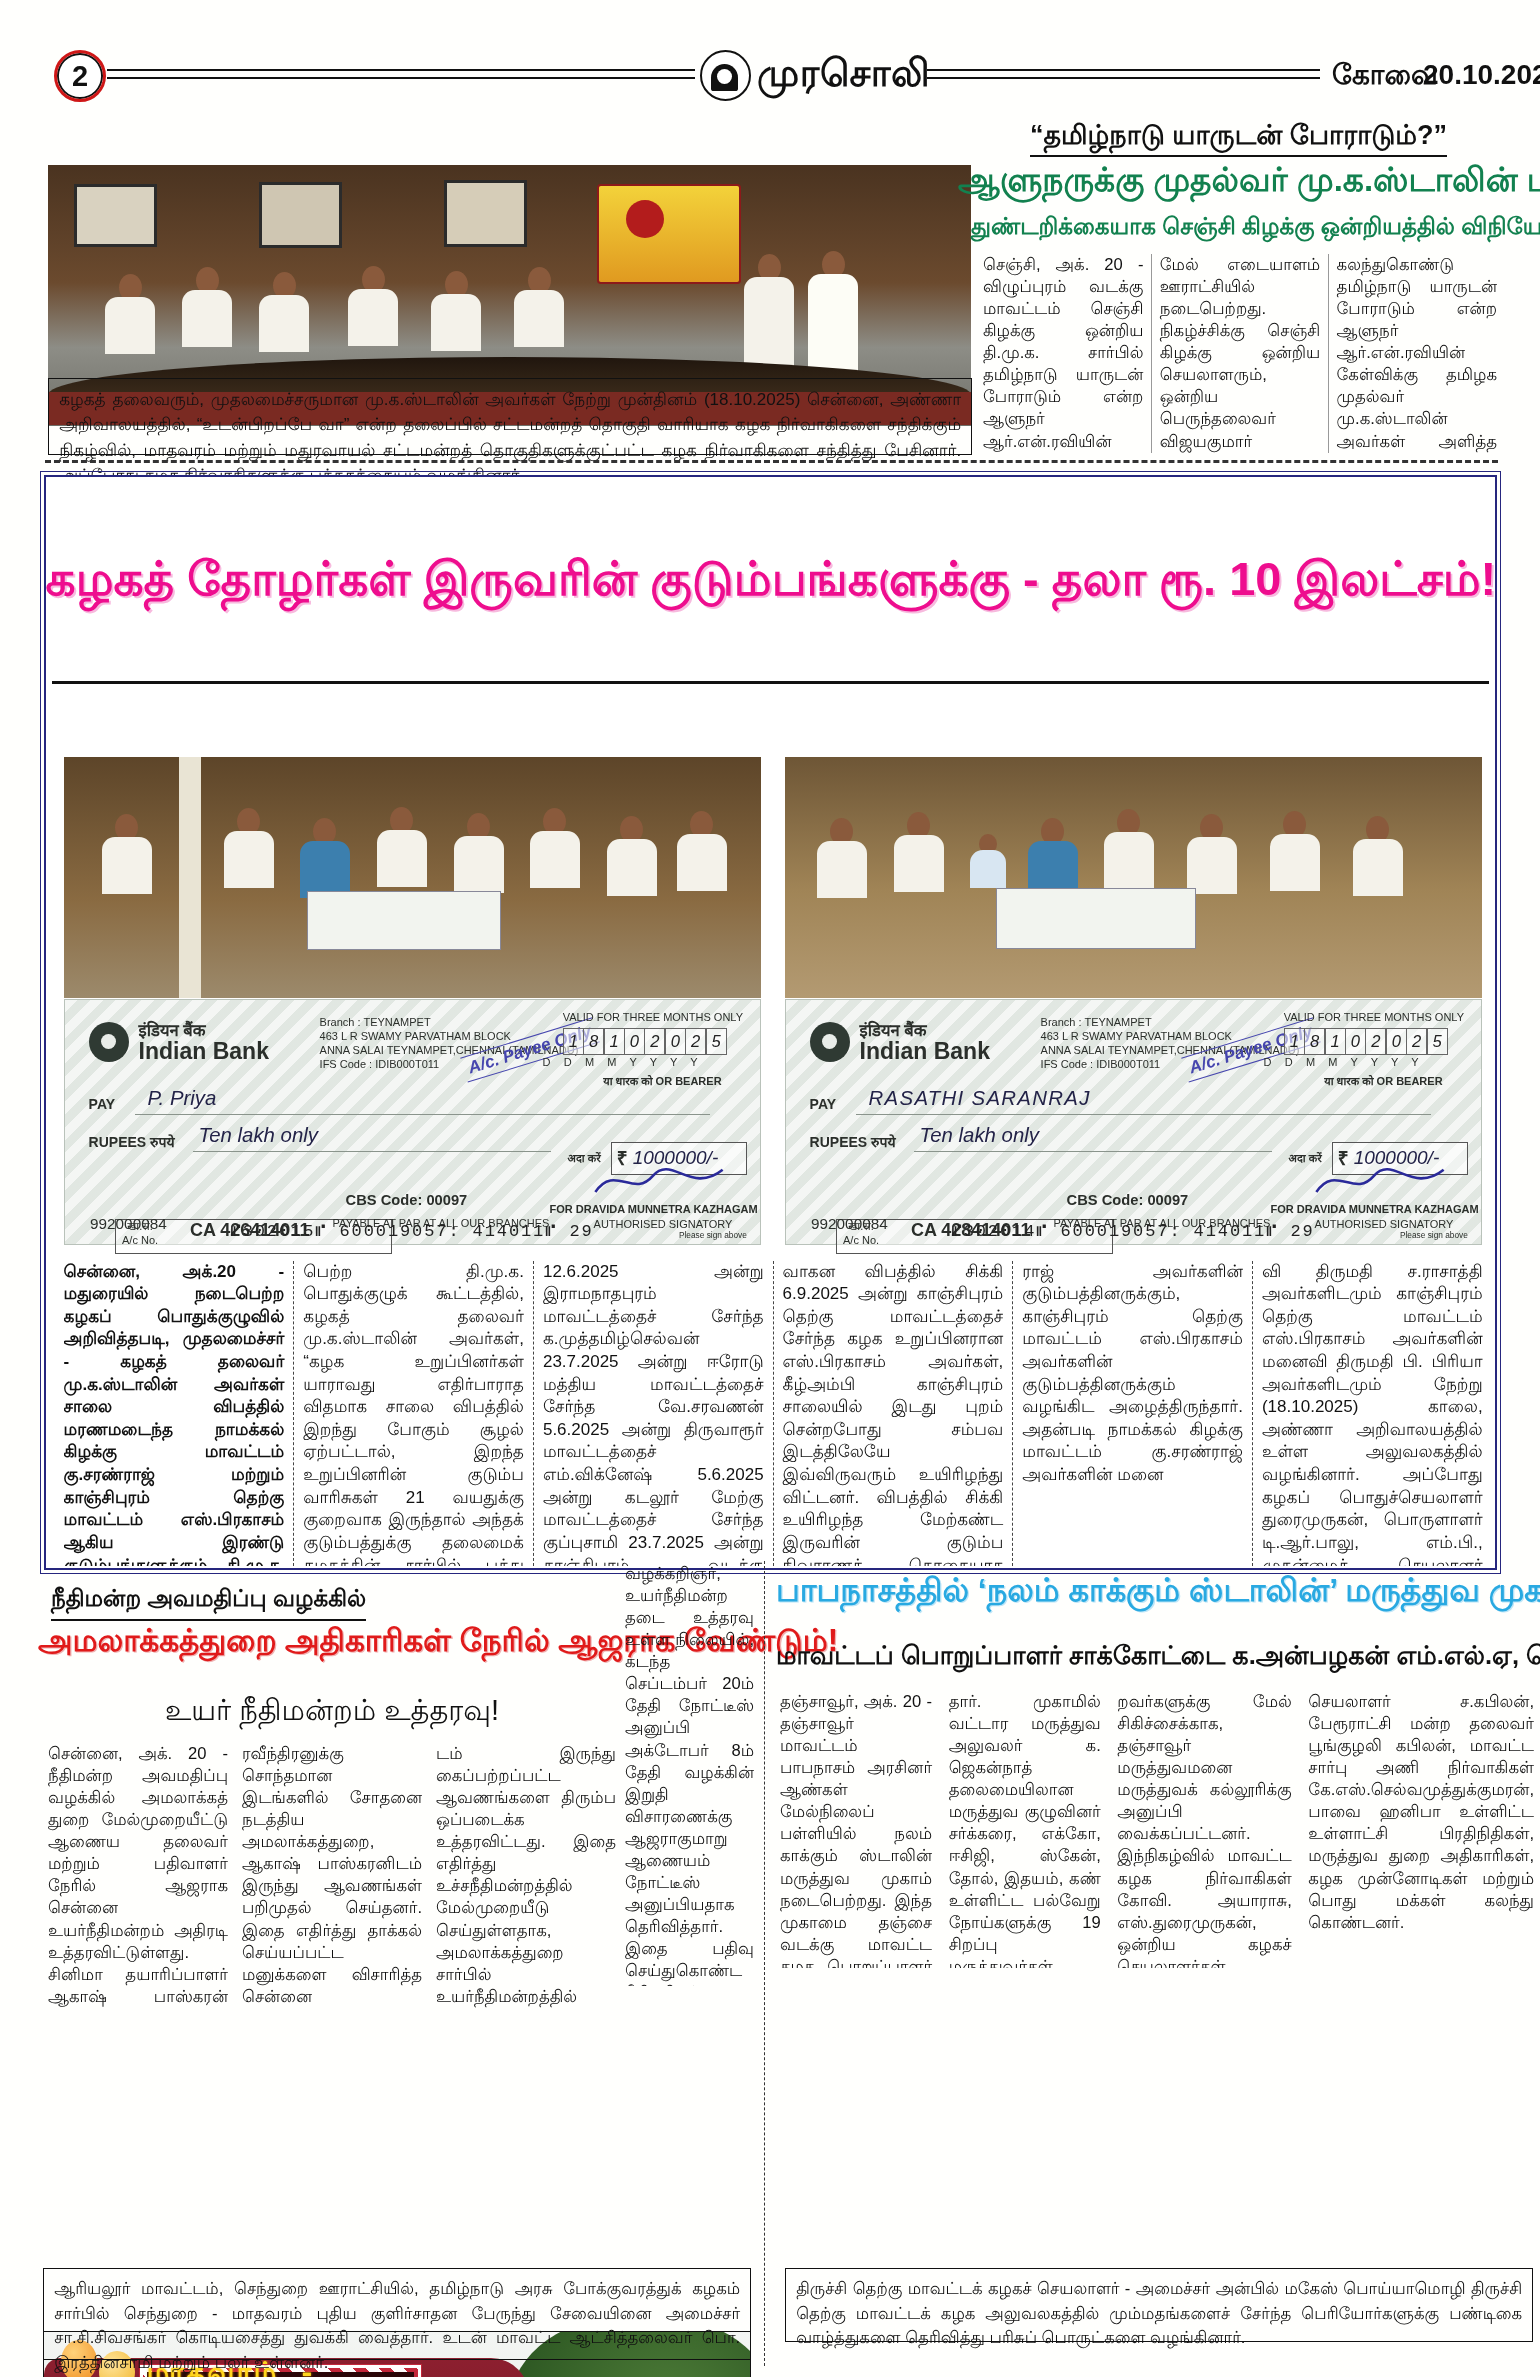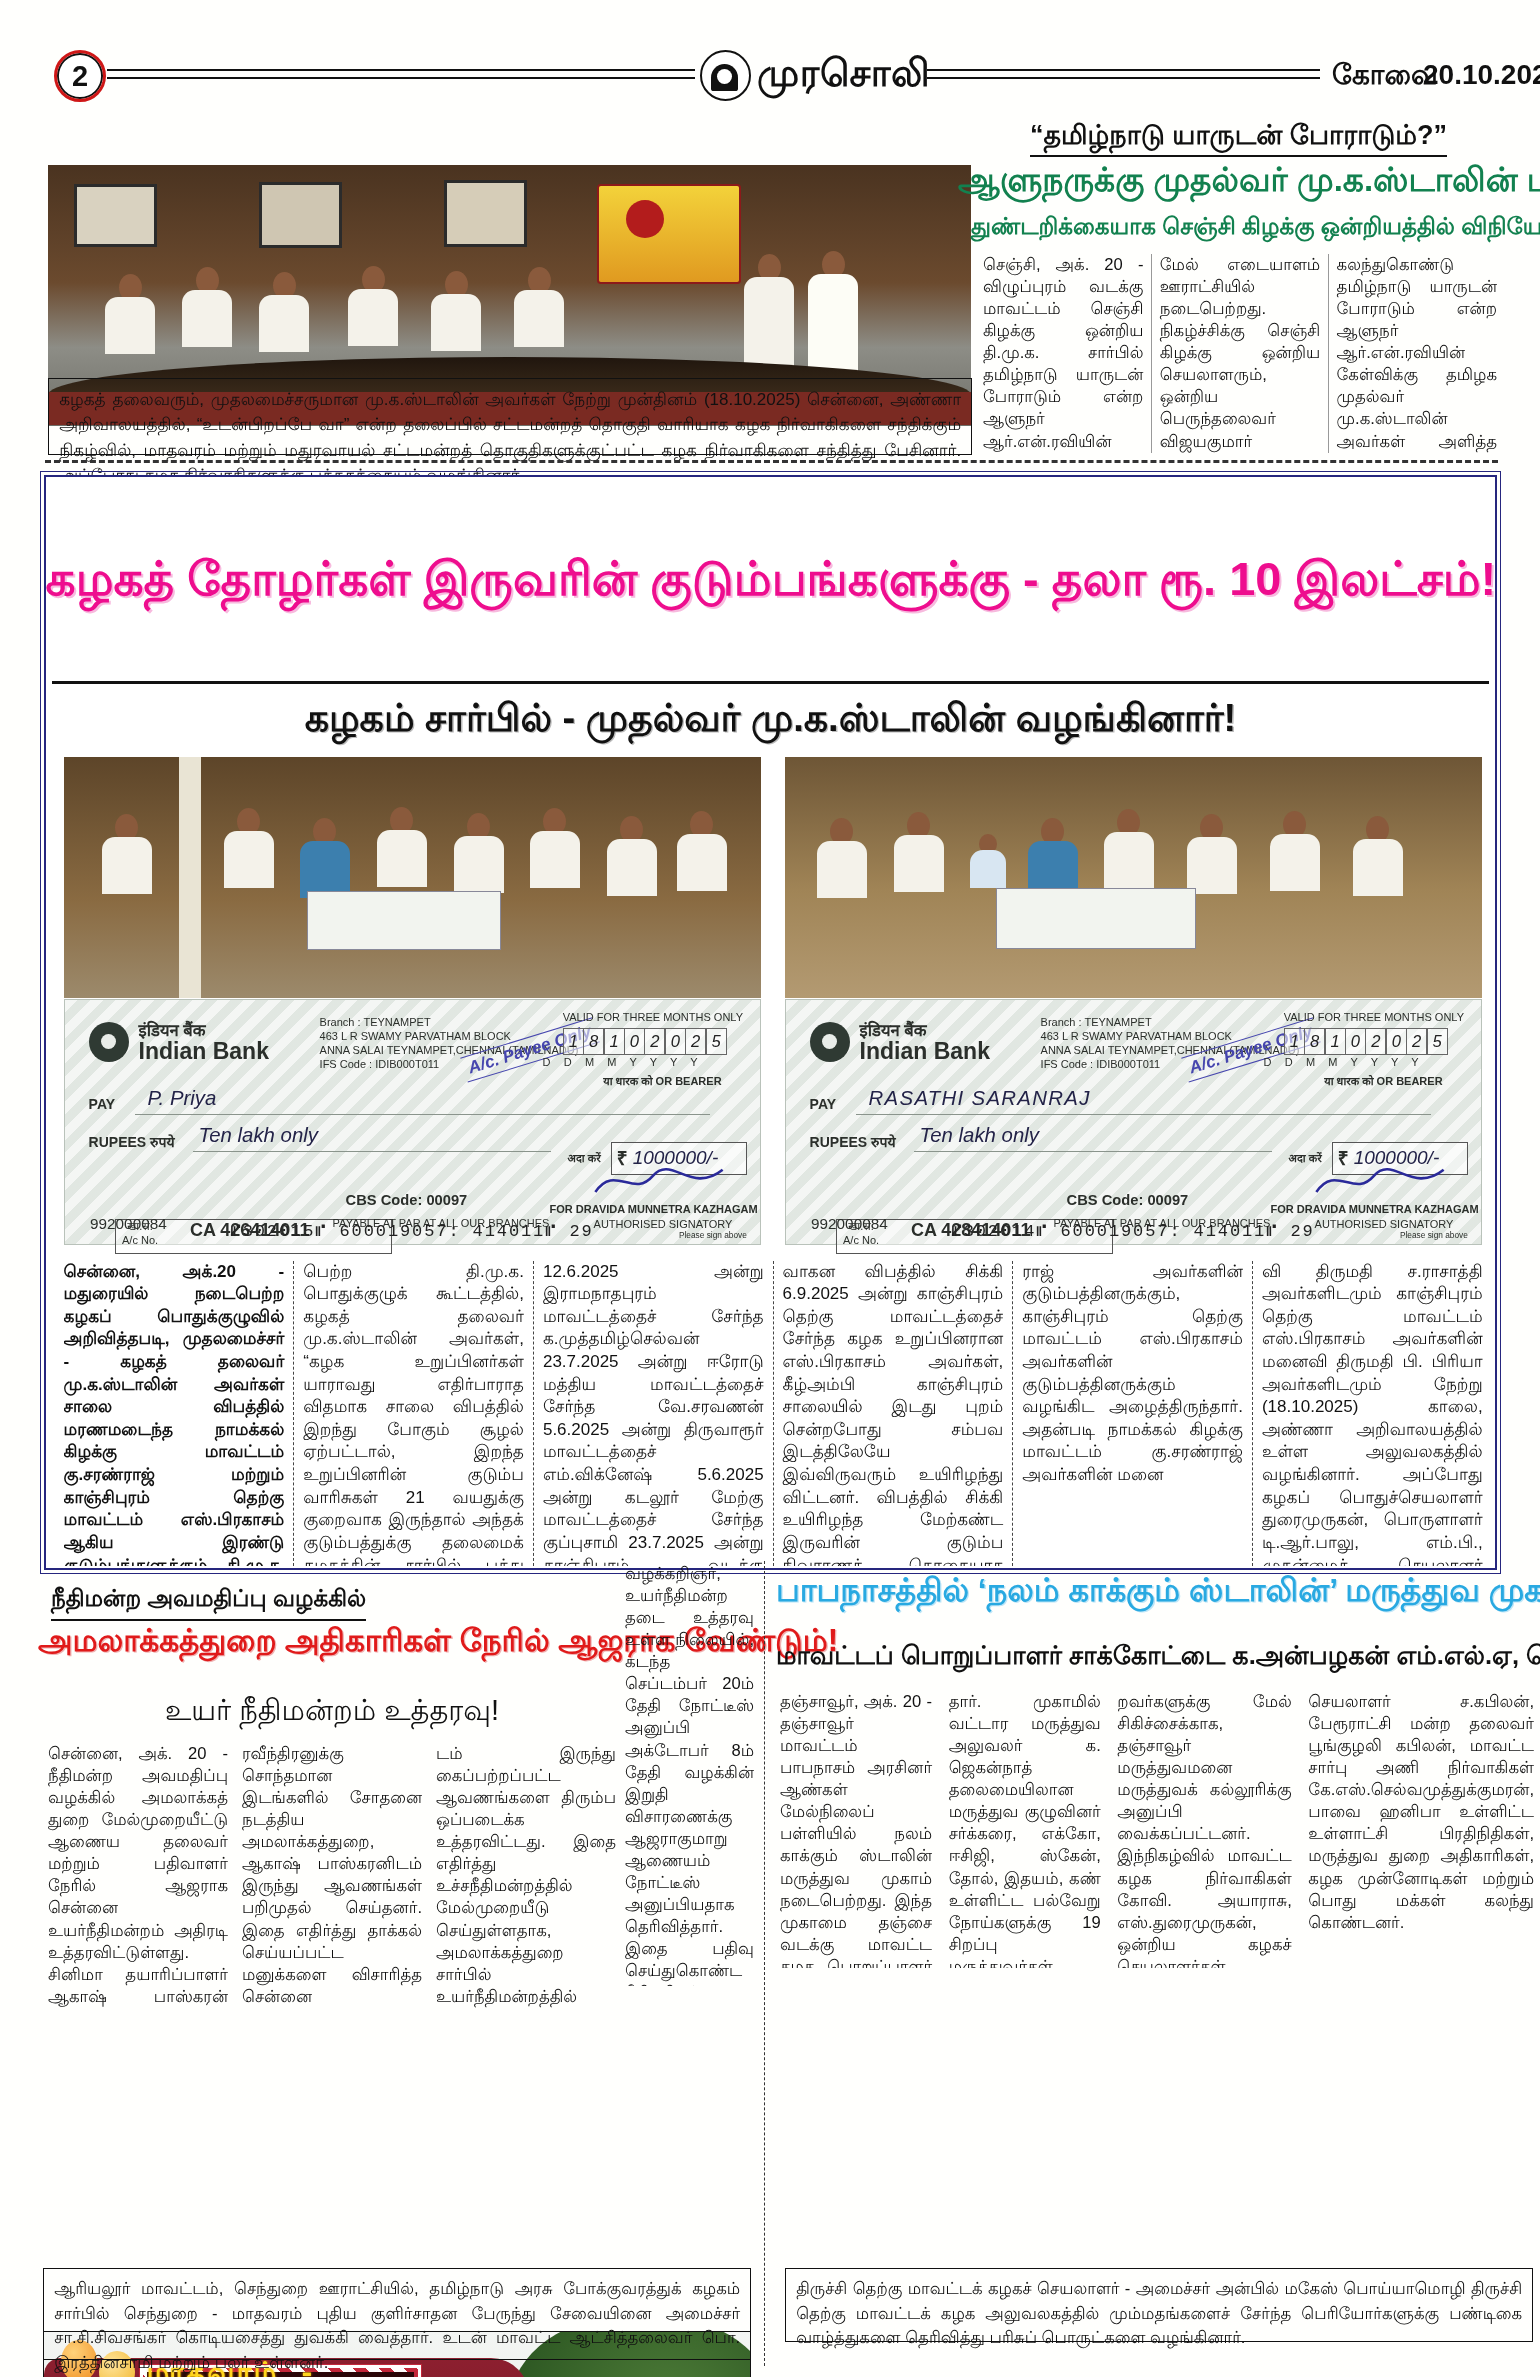--- a/index.html
+++ b/index.html
@@ -159,21 +159,20 @@
     <div class="col just" style="flex:1;">கலந்துகொண்டு தமிழ்நாடு யாருடன் போராடும் என்ற ஆளுநர் ஆர்.என்.ரவியின் கேள்விக்கு தமிழக முதல்வர் மு.க.ஸ்டாலின் அவர்கள் அளித்த பதில் அடங்கிய துண்டு பிரசுரங்களை வீடு வீடாக சென்று பொதுமக்களிடம் வழங்கி முதலமைச்சர் சொன்ன பதிலை பொதுமக்களிடம் விளக்கி கூறினார்.</div>
   </div>
 
   <div class="abs dashed-h" style="left:45px;top:460px;width:1453px;"></div>
 
   <div class="abs main-box" style="left:40px;top:471px;width:1461px;height:1103px;box-sizing:border-box;">
     <div class="main-box-inner">
 
       <div class="abs ctr h-magenta nowrap" style="left:0;top:74px;width:100%;color:#ee0d8e;">கழகத் தோழர்கள் இருவரின் குடும்பங்களுக்கு - தலா ரூ. 10 இலட்சம்!</div>
       <div class="abs black-rule" style="left:6.4px;top:204px;width:calc(100% - 12.8px);"></div>
-      <div class="abs ctr h-sub-black nowrap" style="left:0;top:220px;width:100%;">கழகம் சார்பில் - முதல்வர் மு.க.ஸ்டாலின் வழங்கினார்!</div>
 
       <div class="abs" style="left:18px;top:280px;width:697px;height:490px;">
         <div class="photo" style="width:100%;height:241px;background:linear-gradient(#5d4529,#8a6b42 60%,#9c8a6c);">
           <div class="abs" style="left:115px;top:0;width:22px;height:100%;background:#e9e4d4;"></div>
           <div class="person" style="left:38px;top:57px;">
               <div class="head"></div>
               <div class="torso"></div>
             </div>
           <div class="person" style="left:160px;top:51px;">
               <div class="head"></div>

